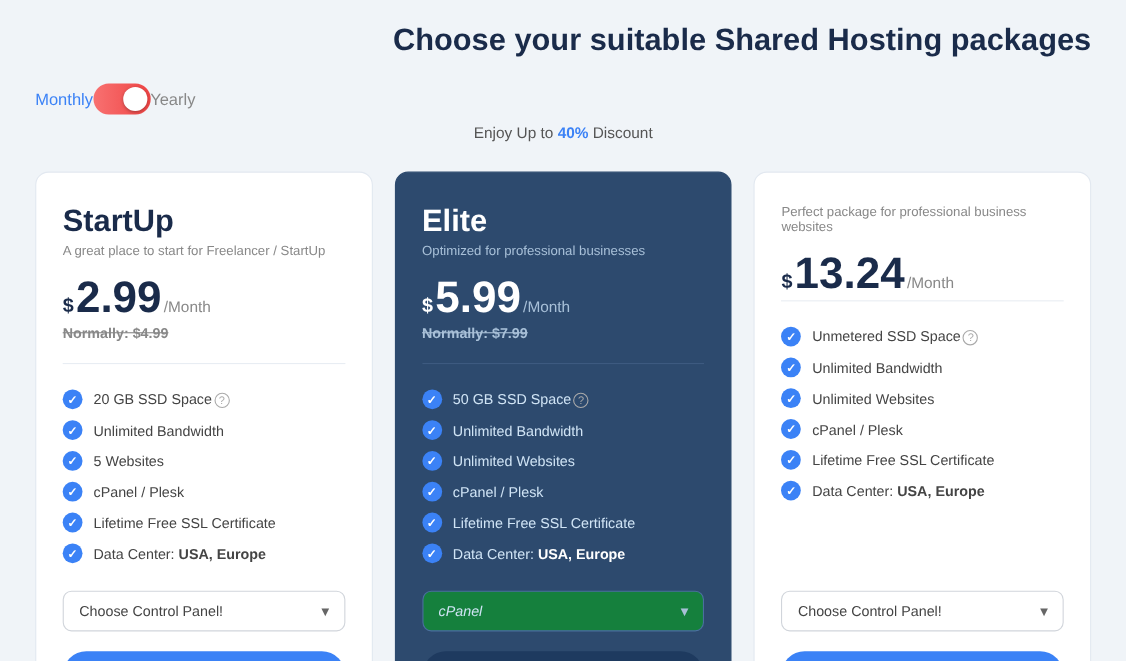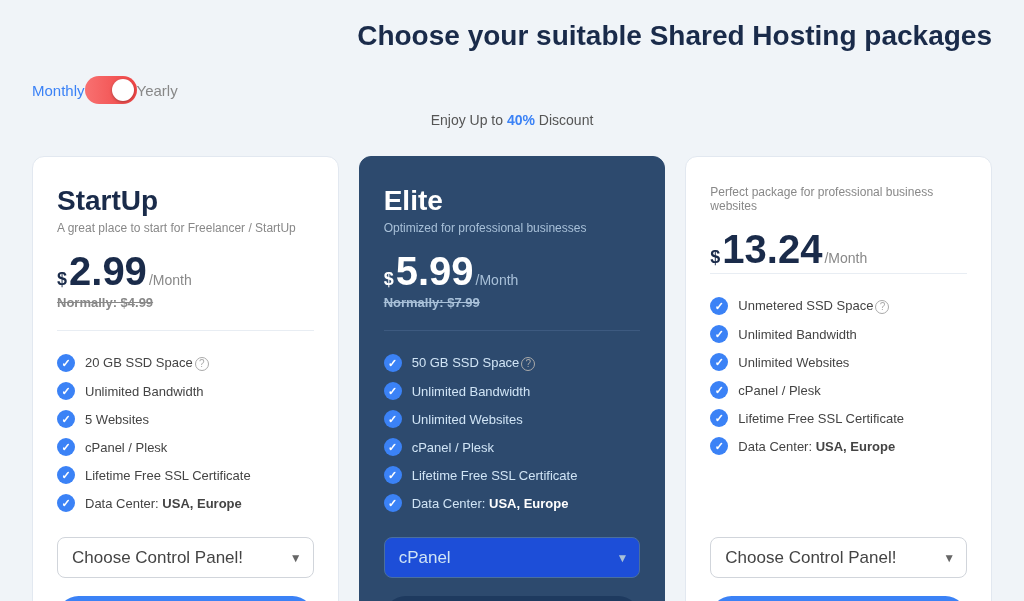--- a/index.html
+++ b/index.html
@@ -205,30 +205,31 @@
     }
     .select-wrapper {
       position: relative;
       margin-bottom: 18px;
     }
     .control-select {
       width: 100%;
       padding: 10px 14px;
       border: 1px solid #d1d5db;
       border-radius: 8px;
-      font-size: 17px;
+      font-size: 13px;
       color: #444;
       background: #fff;
       appearance: none;
       cursor: pointer;
     }
     .plan-card.featured .control-select {
-      background: #1d4ed8;
+      background: #15803d;
       border-color: #4a6f9e;
       color: #d0e4f5;
+      font-style: italic;
     }
     .select-arrow {
       position: absolute;
       right: 12px;
       top: 50%;
       transform: translateY(-50%);
       pointer-events: none;
       font-size: 12px;
       color: #666;
     }

